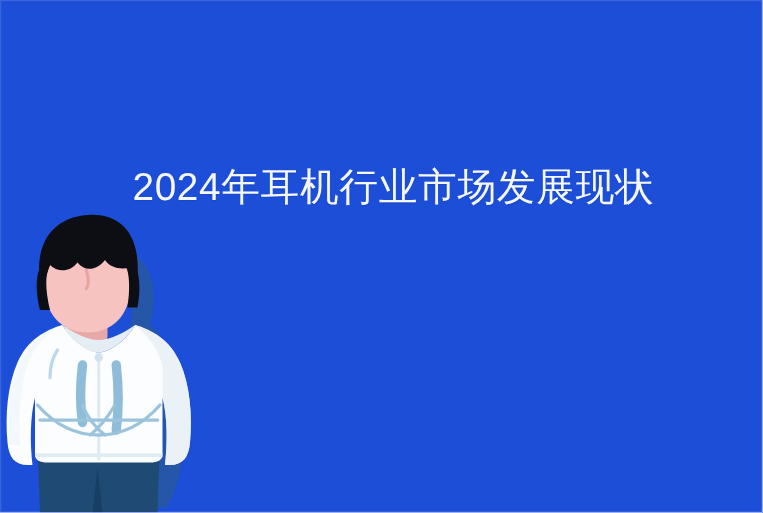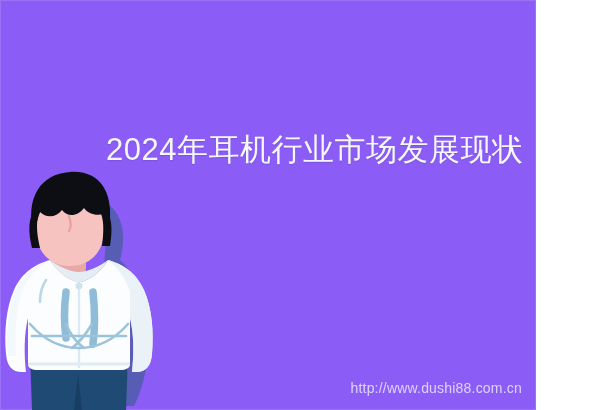--- a/index.html
+++ b/index.html
@@ -2,24 +2,24 @@
 <html><head>
 <meta charset="utf-8">
 <style>
   html, body {
     margin: 0;
     padding: 0;
     background: #ffffff;
   }
   #banner {
     position: relative;
-    width: 536px;
+    width: 610px;
     height: 410px;
     overflow: hidden;
-    background: #8b5cf6;
+    background: #1d4ed8;
     font-family: "Liberation Sans", "DejaVu Sans", sans-serif;
     box-sizing: border-box;
   }
   
   #edge-frame {
     position: absolute;
     inset: 0;
     border: 1px solid rgba(255,255,255,0.13);
     box-sizing: border-box;
     pointer-events: none;
@@ -162,15 +162,14 @@
         <path d="M28 196 L130 196" stroke="#e0ecf4" stroke-width="3" fill="none"></path>
       </g>
 
     </svg>
   </div>
 
   <div id="title-block">
     <div class="title-line">2024年耳机行业市场发展现状</div>
   </div>
 
-  <div id="watermark">http://www.dushi88.com.cn</div>
 
 </div>
 
 </body></html>

